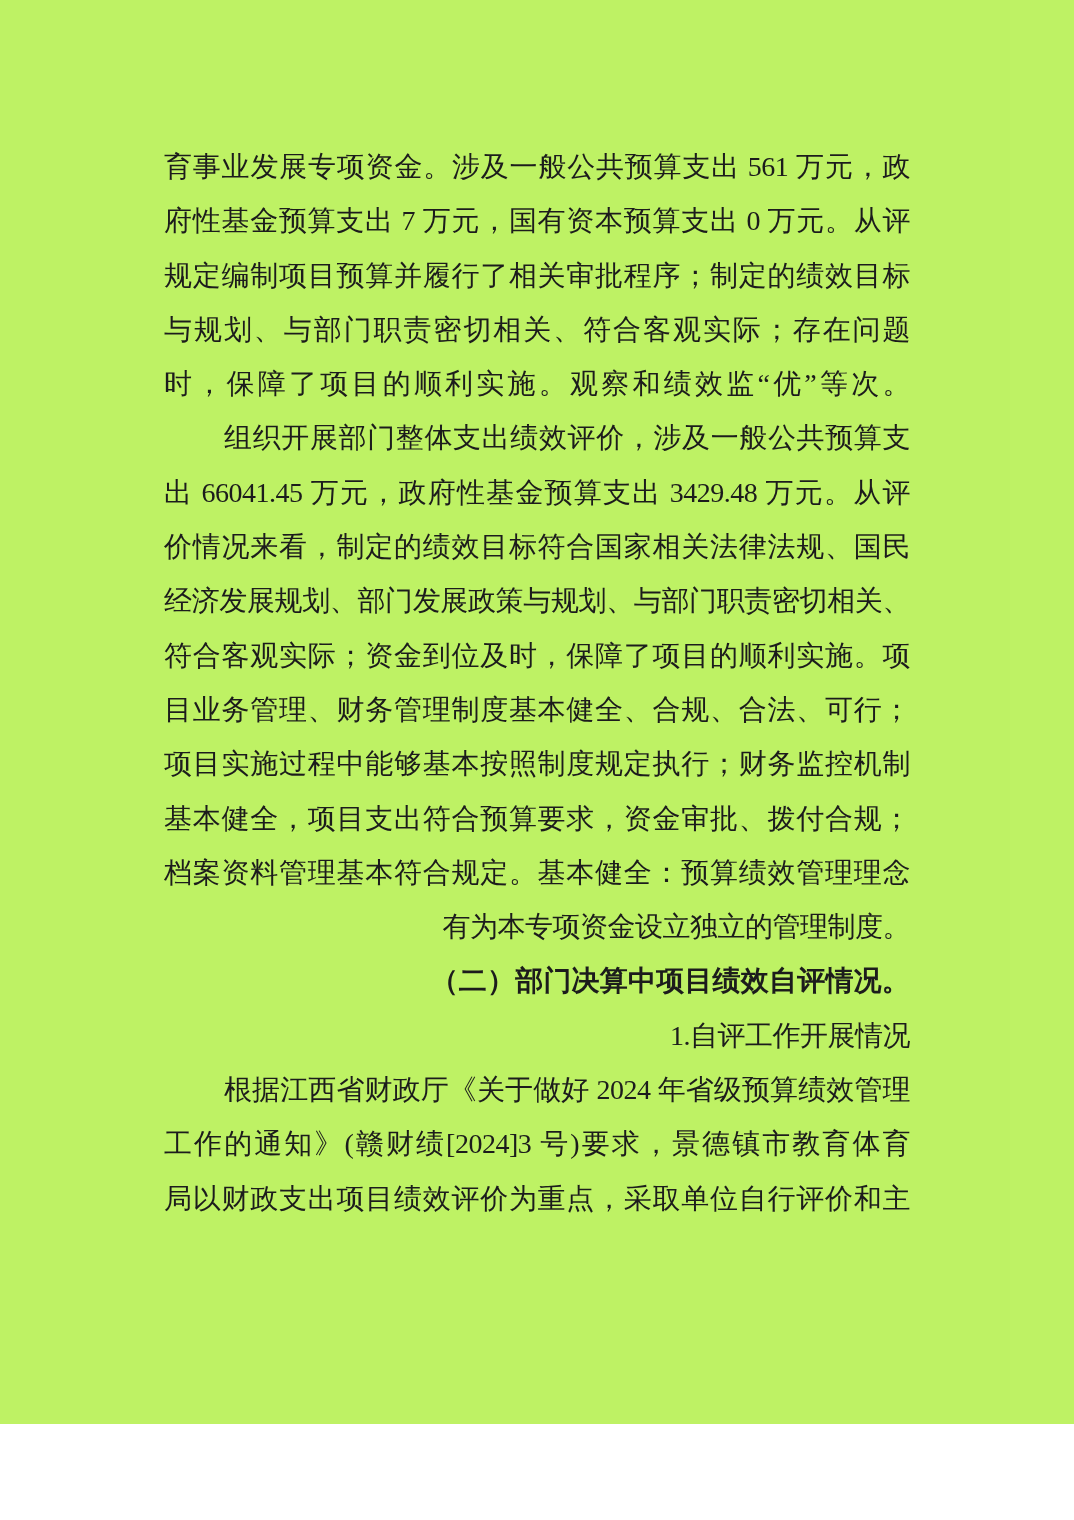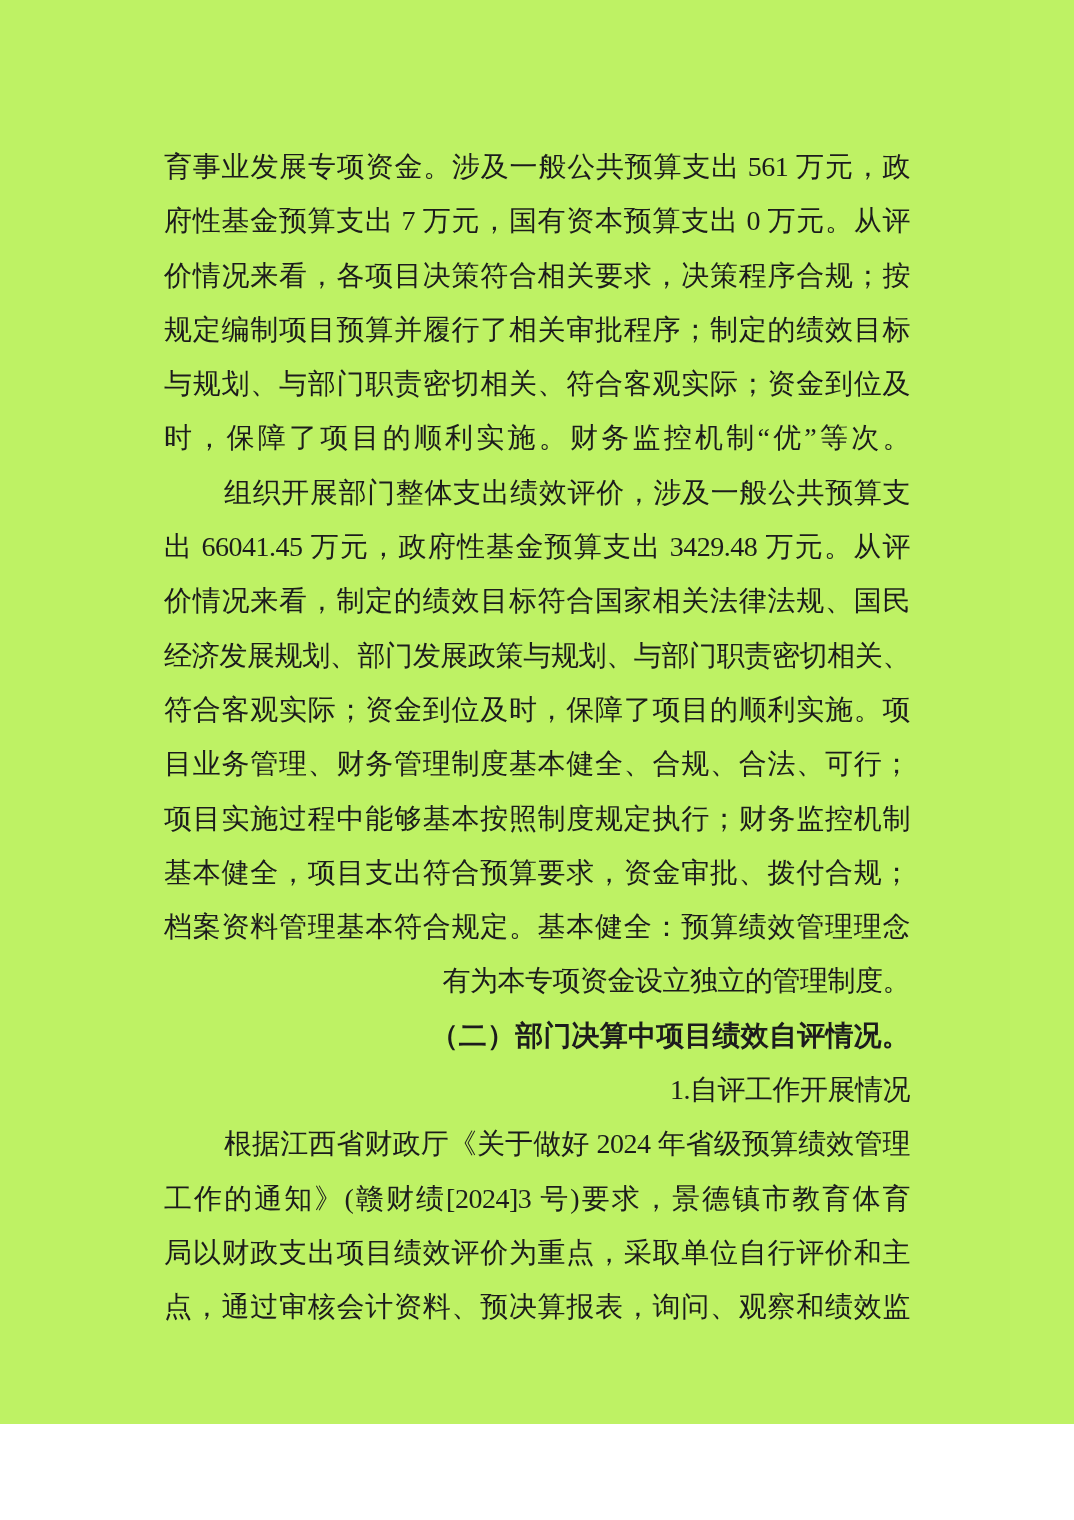--- a/index.html
+++ b/index.html
@@ -47,35 +47,33 @@
     color: #2a2a2a;
   }
 </style>
 </head>
 <body>
 
 <div class="page">
   <div class="content">
     <div class="line jl">育事业发展专项资金。涉及一般公共预算支出 561 万元，政</div>
     <div class="line jl">府性基金预算支出 7 万元，国有资本预算支出 0 万元。从评</div>
-    <div class="line jl">价情况来看，各项目决策符合相关要求，决策程序合规；按</div>
     <div class="line jl">规定编制项目预算并履行了相关审批程序；制定的绩效目标</div>
-    <div class="line jl">与规划、与部门职责密切相关、符合客观实际；资金到位及</div>
-    <div class="line jl">时，保障了项目的顺利实施。财务监控机制“优”等次。</div>
+    <div class="line jl">与规划、与部门职责密切相关、符合客观实际；存在问题</div>
+    <div class="line jl">时，保障了项目的顺利实施。观察和绩效监“优”等次。</div>
     <div class="line jl ind">组织开展部门整体支出绩效评价，涉及一般公共预算支</div>
     <div class="line jl">出 66041.45 万元，政府性基金预算支出 3429.48 万元。从评</div>
     <div class="line jl">价情况来看，制定的绩效目标符合国家相关法律法规、国民</div>
     <div class="line jl">经济发展规划、部门发展政策与规划、与部门职责密切相关、</div>
     <div class="line jl">符合客观实际；资金到位及时，保障了项目的顺利实施。项</div>
     <div class="line jl">目业务管理、财务管理制度基本健全、合规、合法、可行；</div>
     <div class="line jl">项目实施过程中能够基本按照制度规定执行；财务监控机制</div>
     <div class="line jl">基本健全，项目支出符合预算要求，资金审批、拨付合规；</div>
     <div class="line jl">档案资料管理基本符合规定。基本健全：预算绩效管理理念</div>
     <div class="line ll">有为本专项资金设立独立的管理制度。</div>
     <div class="line ll ind bold">（二）部门决算中项目绩效自评情况。</div>
     <div class="line ll ind">1.自评工作开展情况</div>
     <div class="line jl ind">根据江西省财政厅《关于做好 2024 年省级预算绩效管理</div>
     <div class="line jl">工作的通知》(赣财绩[2024]3 号)要求，景德镇市教育体育</div>
     <div class="line jl">局以财政支出项目绩效评价为重点，采取单位自行评价和主</div>
-    <div class="line jl">点，通过审核会计资料、预决算报表，询问、观察和绩效监</div>
   </div>
   <div class="footer">— 29 —</div>
 </div>
 
 </body></html>

